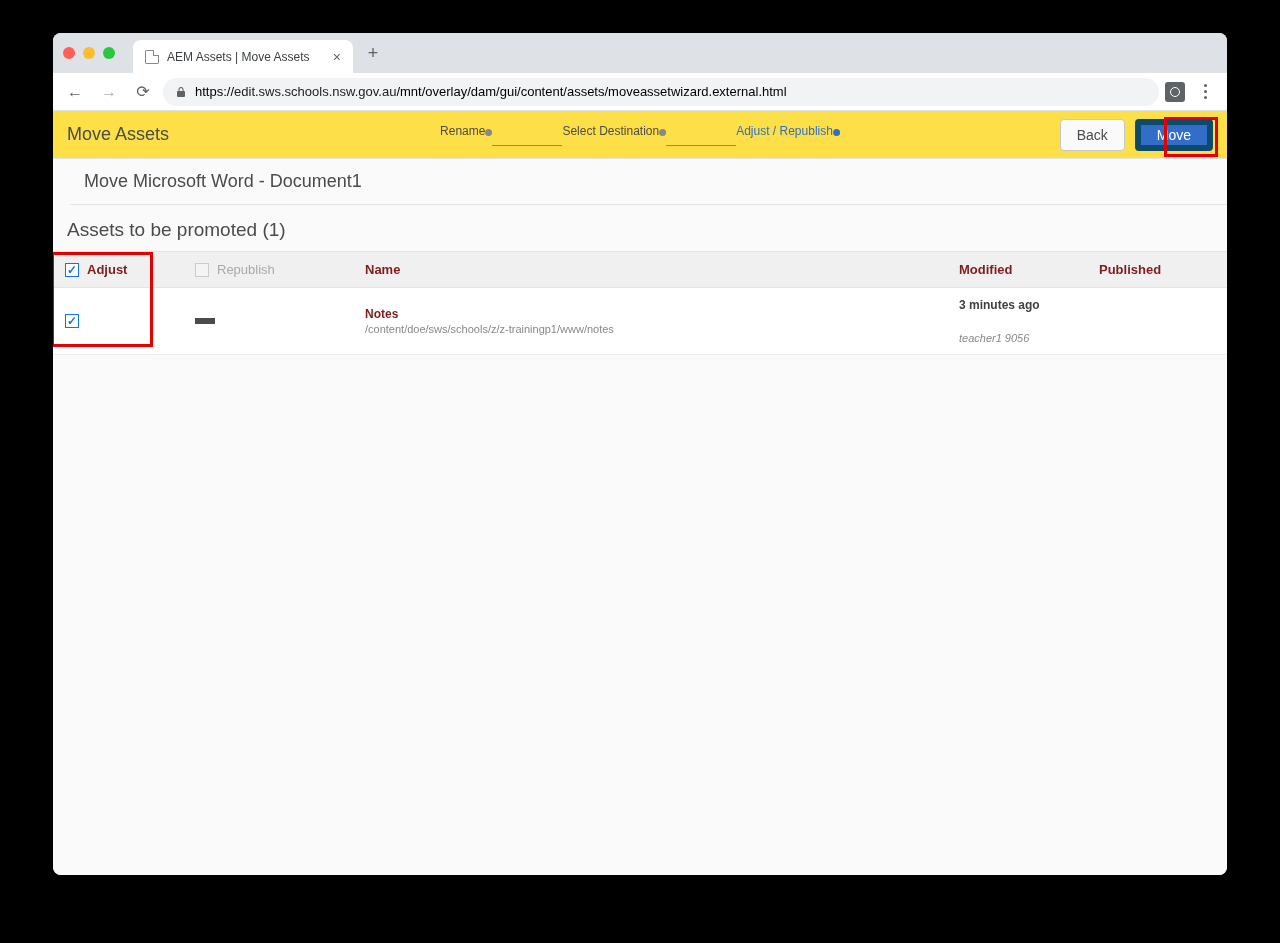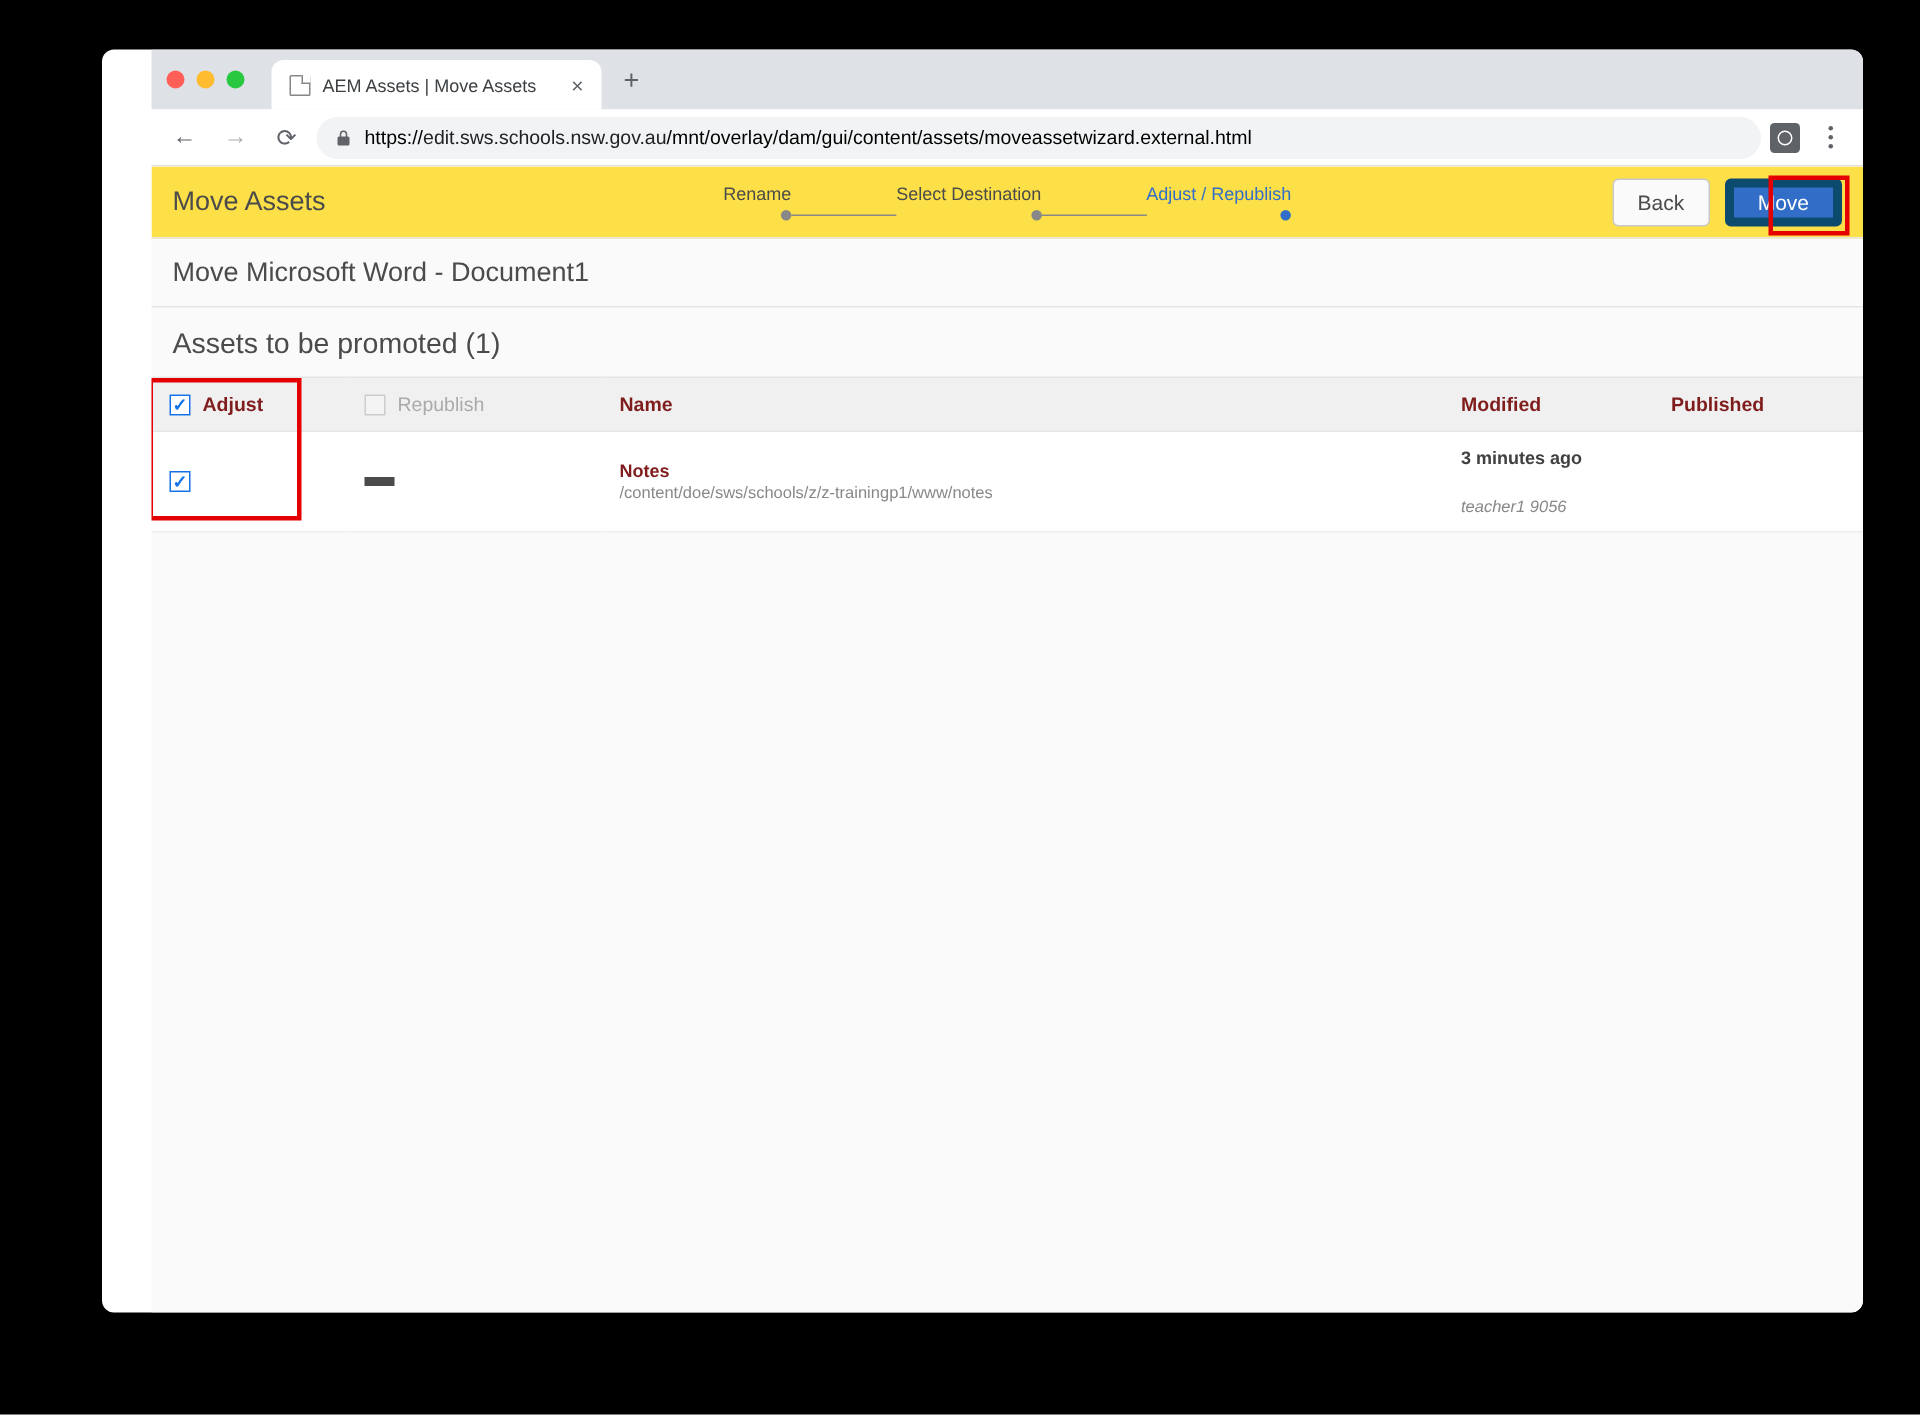--- a/index.html
+++ b/index.html
@@ -1,20 +1,20 @@
 <!DOCTYPE html>
 <html><head>
 <meta charset="utf-8">
 <style>
   * { margin:0; padding:0; box-sizing:border-box; font-family: -apple-system, BlinkMacSystemFont, "Segoe UI", Helvetica, Arial, sans-serif; }
   body { background:#000; width:1280px; height:943px; overflow:hidden; }
   .browser {
-    position:absolute; left:68px; top:33px; width:1174px; height:842px;
+    position:absolute; left:53px; top:33px; width:1174px; height:842px;
     background:#fff; border-radius:8px; box-shadow:0 0 0 1px rgba(0,0,0,.15);
-    display:flex; flex-direction:column; overflow:hidden;padding-left:33px;
+    display:flex; flex-direction:column; overflow:hidden;
   }
   
   .chrome-tabs { height:40px; background:#dee1e6; display:flex; align-items:center; padding:0 10px; }
   .traffic { display:flex; gap:8px; margin-right:18px; }
   .dot { width:12px; height:12px; border-radius:50%; }
   .dot.red{background:#ff5f57;} .dot.yellow{background:#febc2e;} .dot.green{background:#28c840;}
   .tab {
     display:flex; align-items:center; gap:8px; background:#fff; height:33px; margin-top:7px;
     padding:0 12px; border-top-left-radius:8px; border-top-right-radius:8px; min-width:220px;
     font-size:12px; color:#3c4043;
@@ -38,32 +38,32 @@
   .ext-ic::after{content:''; width:8px; height:8px; border:1.5px solid #fff; border-radius:50%;}
   .menu-ic{ width:28px; height:28px; display:flex;align-items:center; justify-content:center; color:#5f6368; cursor:pointer;}
   .menu-ic span{display:flex; flex-direction:column; gap:3px;}
   .menu-ic i{ width:3px; height:3px; background:#5f6368; border-radius:50%; display:block;}
 
   
   .app { flex:1; background:#fafafa; display:flex; flex-direction:column; overflow:auto;}
   .topbar { height:48px; background:#fde047; border-bottom:1px solid #e5e5e5; display:flex; align-items:center; padding:0 14px; position:relative;}
   .title { font-size:18px; font-weight:300; color:#4b4b4b;}
   .steps { position:absolute; left:50%; transform:translateX(-50%); display:flex; align-items:flex-start; gap:0;}
-  .step { display:flex; flex-direction:column; align-items:flex-end; font-size:12px; color:#4b4b4b;}
+  .step { display:flex; flex-direction:row; align-items:center; font-size:12px; color:#4b4b4b;}
   .step.active{ color:#326ec8;}
   .step .lbl{ white-space:nowrap; margin-bottom:4px;}
   .step .node{ width:7px; height:7px; background:#888; border-radius:50%; position:relative;}
   .step.active .node{ background:#326ec8;}
   .connector{ width:70px; height:1px; background:#888; margin-top:21px;}
   .actions{ margin-left:auto; display:flex; gap:10px; align-items:center;}
   .btn{ height:32px; padding:0 16px; border-radius:4px; border:1px solid #c8c8c8; background:#fafafa; font-size:14px; color:#4b4b4b; cursor:pointer; display:flex; align-items:center;}
   .btn.primary{ background:#326ec8; border:6px solid #0c4a6e; color:#fff;}
   .hl-move{ position:absolute; right:9px; top:6px; width:54px; height:40px; border:3px solid #e40000; pointer-events:none;}
 
-  .subheader{ padding:12px 14px; font-size:18px; font-weight:300; color:#4b4b4b; border-bottom:1px solid #e5e5e5;}
+  .subheader{ padding:12px 14px; font-size:18px; font-weight:300; color:#4b4b4b; border-bottom:1px solid #e5e5e5;margin-left:17px;}
   .section-label{ padding:14px 14px 10px 14px; font-size:19px; font-weight:300; color:#4b4b4b;}
 
   .table{ width:100%; border-collapse:collapse; font-size:13px;}
   .table thead th{ text-align:left; font-weight:700; color:#7f1d1d; padding:10px 12px; background:#f0f0f0; border-top:1px solid #e5e5e5; border-bottom:1px solid #e5e5e5;}
   .table thead th.dim{ color:#aaa; font-weight:400;}
   .table tbody td{ padding:10px 12px; border-bottom:1px solid #eee; vertical-align:middle; background:#fff;}
   .col-adjust{ width:130px;}
   .col-repub{ width:170px;}
   .col-name{}
   .col-mod{ width:140px;}

